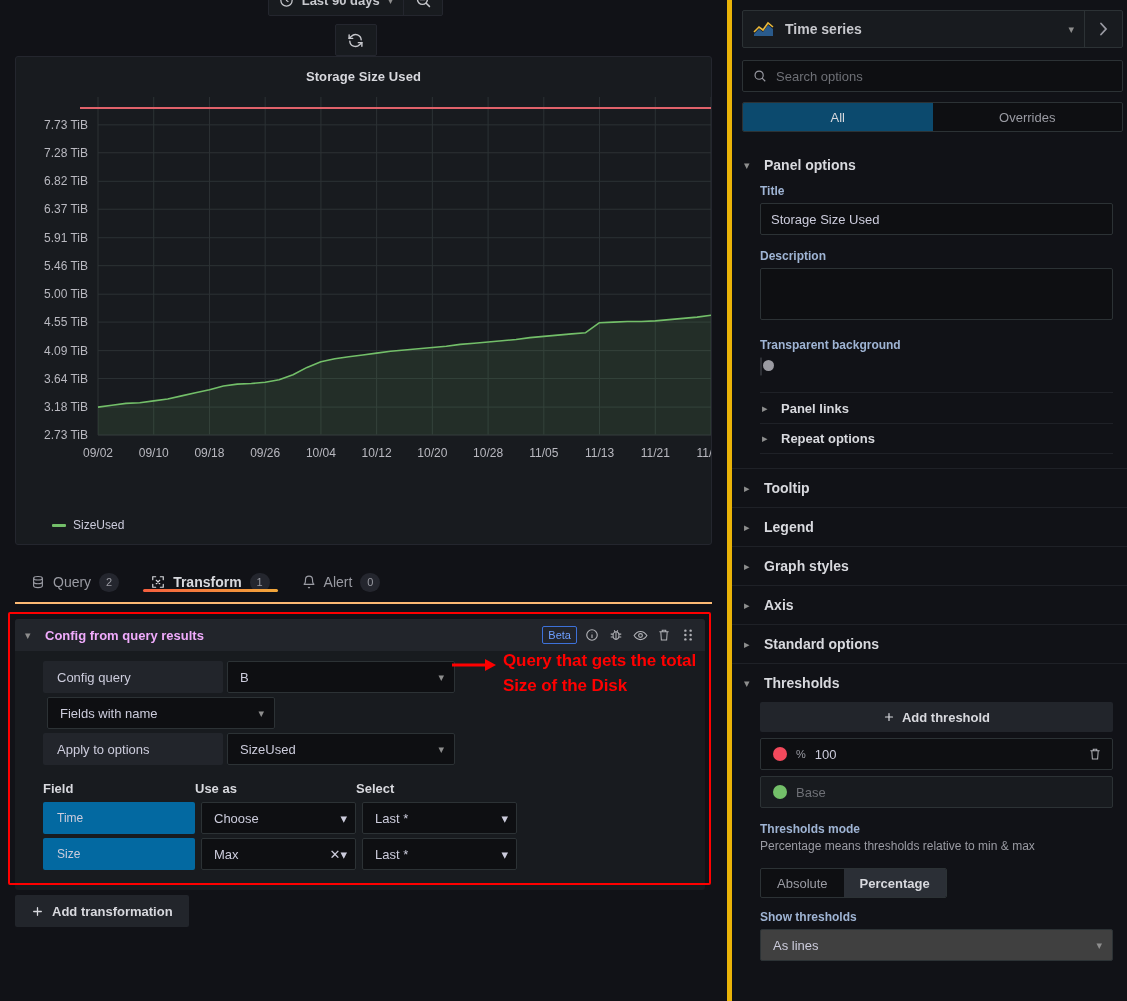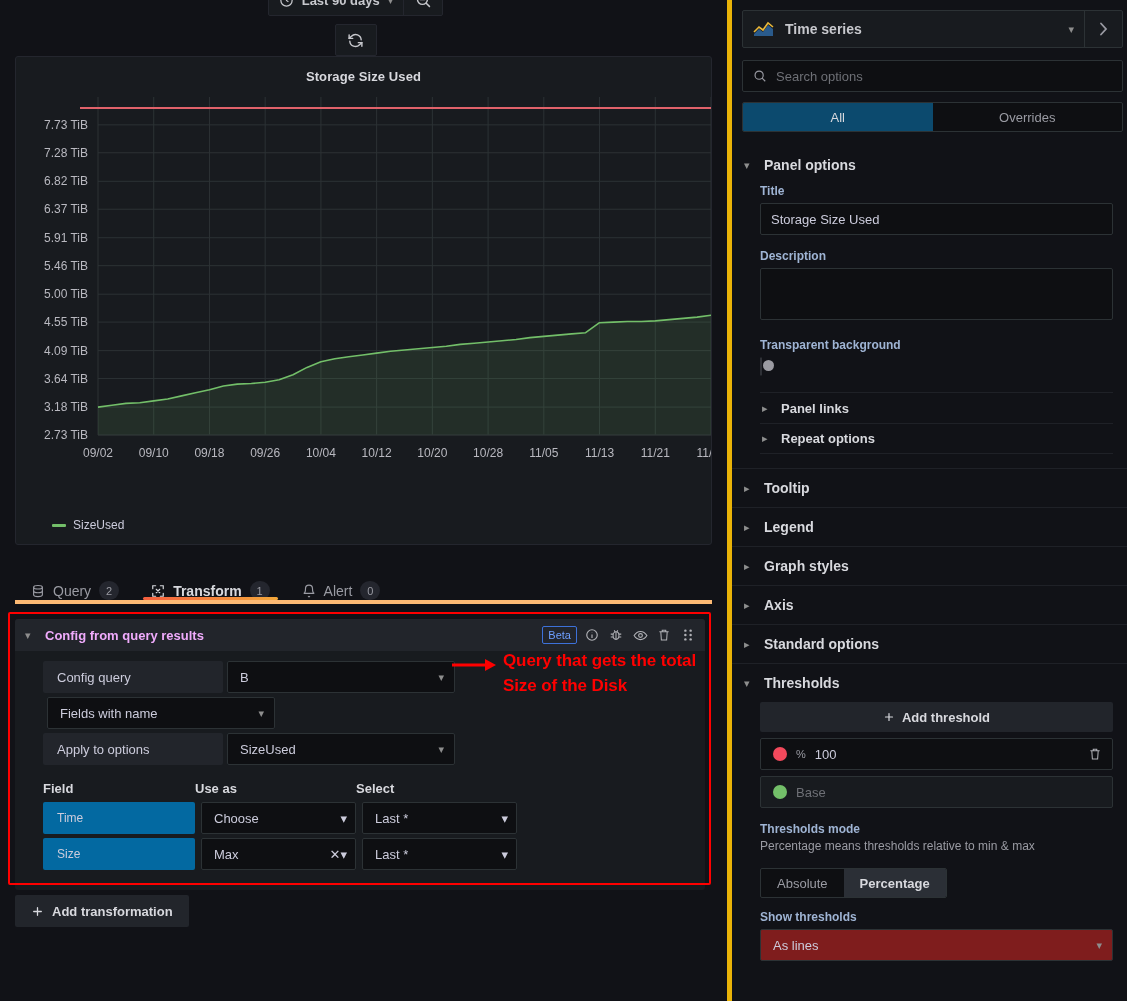--- a/index.html
+++ b/index.html
@@ -61,21 +61,21 @@
     padding-top: 12px; letter-spacing: .1px;
   }
   .chart-wrap { position: absolute; left: 0; top: 30px; width: 695px; height: 420px; }
   .legend { position: absolute; left: 36px; bottom: 12px; display: flex; align-items: center; gap: 7px; }
   .legend .swatch { width: 14px; height: 3px; background: #73bf69; border-radius: 1px; }
   .legend .name { font-size: 12px; color: #ccccdc; }
 
   
   .tabs {
     position: absolute; left: 15px; top: 562px; width: 697px; height: 42px;
-    display: flex; align-items: flex-end; border-bottom: 4px solid #fdba74;
+    display: flex; align-items: center; border-bottom: 2px solid #fdba74;
   }
   .tab {
     display: flex; align-items: center; gap: 8px; padding: 0 16px;
     background: transparent; border: 0; cursor: pointer; position: relative;
     font-family: inherit;
   }
   .tab .tlabel { font-size: 14px; color: #9a9ba3; }
   .tab.active .tlabel { color: #d8d9de; font-weight: bold; }
   .tab .badge {
     min-width: 20px; height: 19px; border-radius: 10px; background: #24262e;
@@ -238,21 +238,21 @@
   .seg2 {
     display: inline-flex; background: #0e0f12; border: 1px solid #2c3235;
     border-radius: 2px; overflow: hidden; height: 30px;
   }
   .seg2 button {
     border: 0; background: transparent; color: #9a9ba3; font-size: 13px;
     padding: 0 16px; cursor: pointer; font-family: inherit;
   }
   .seg2 button.active { background: #2b2f36; color: #d8d9de; font-weight: bold; }
   .selbox {
-    height: 32px; background: #7f1d1d; border: 1px solid #2c3235; border-radius: 2px;
+    height: 32px; background: #404040; border: 1px solid #2c3235; border-radius: 2px;
     display: flex; align-items: center; padding: 0 10px 0 12px; font-size: 13px;
     color: #ccccdc; cursor: pointer;
   }
   .selbox .val { flex: 1; }
   .selbox .chev { color: #8e8e8e; font-size: 11px; }
 </style>
 </head>
 <body>
 
 <div class="app">

